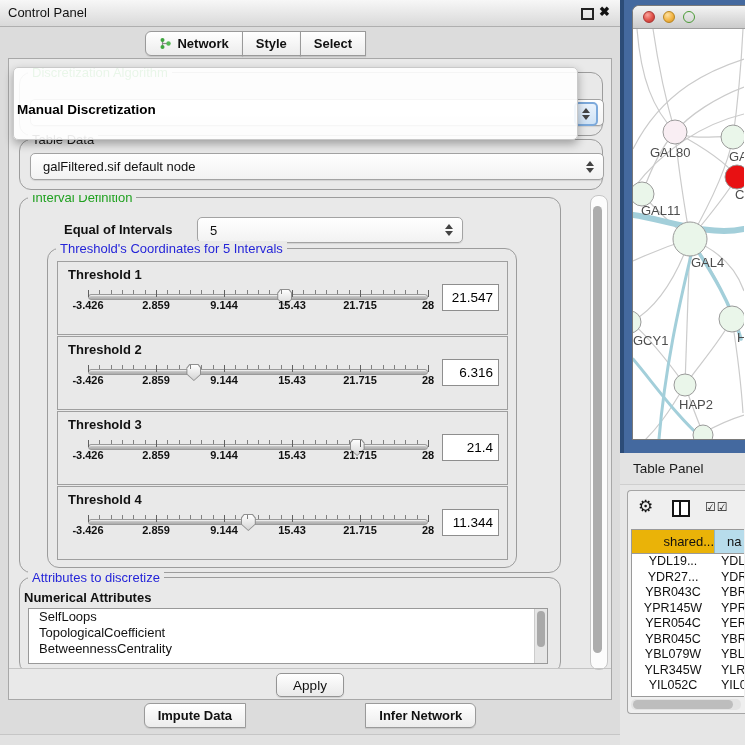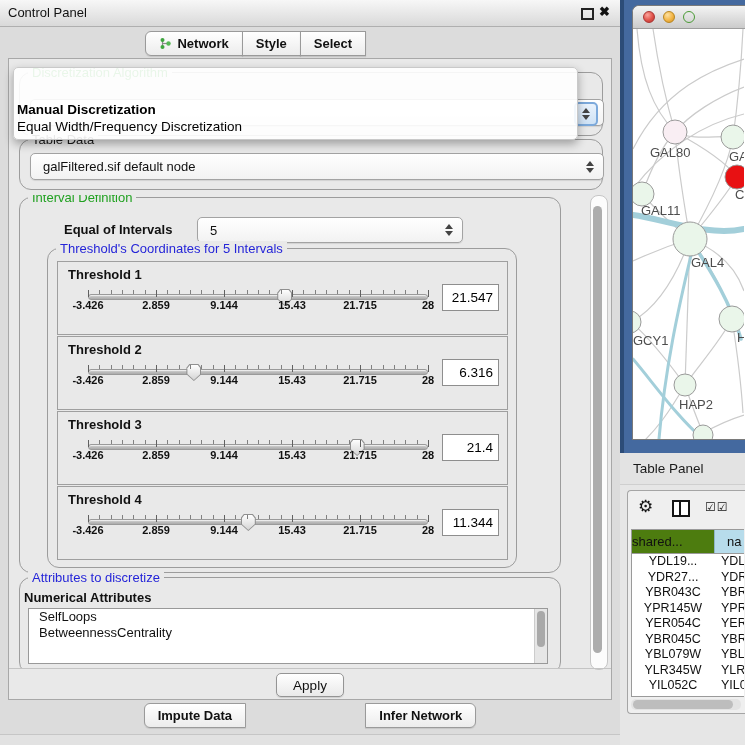--- a/index.html
+++ b/index.html
@@ -121,22 +121,22 @@
   #table-inner{position:absolute;left:7px;top:490px;width:118px;height:222px;background:#EFEFEF;
     border:1px solid #A5A5A5;border-right:none;border-radius:4px 0 0 4px;}
   #tp-toolbar{position:absolute;left:0;top:0;width:100%;height:36px;}
   #gear-btn{position:absolute;left:10px;top:6px;font-size:17px;color:#141414;line-height:20px;}
   #split-btn{position:absolute;left:44px;top:9px;width:14px;height:13px;border:2px solid #141414;background:#FFF;}
   #split-btn::after{content:"";position:absolute;left:5px;top:0;width:2px;height:13px;background:#141414;}
   #check-btns{position:absolute;left:77px;top:9px;font-size:12px;color:#141414;letter-spacing:1px;}
   #tp-table{position:absolute;left:3px;top:38px;width:113px;height:168px;background:#FFF;
     border:1px solid #9A9A9A;border-right:none;overflow:hidden;box-sizing:border-box;}
   .tp-header{display:flex;height:23px;border-bottom:1px solid #9A9A9A;}
-  .tp-header .c1{width:82px;background:#4d7c0f;border-right:1px solid #8FB6C8;font-size:13px;
-    text-align:left;line-height:23px;color:#111;overflow:hidden;white-space:nowrap;}
+  .tp-header .c1{width:82px;background:#eab308;border-right:1px solid #8FB6C8;font-size:13px;
+    text-align:right;line-height:23px;color:#111;overflow:hidden;white-space:nowrap;}
   .tp-header .c2{flex:1;background:#B7DCEB;font-size:13px;line-height:23px;color:#111;
     padding-left:12px;overflow:hidden;white-space:nowrap;}
   .tp-row{display:flex;height:15.5px;background:#FFF;}
   .tp-row .c1{width:82px;font-size:12.5px;text-align:center;color:#111;overflow:hidden;white-space:nowrap;border-right:1px solid #FFF;}
   .tp-row .c2{flex:1;font-size:12.5px;color:#111;padding-left:6px;overflow:hidden;white-space:nowrap;}
   #tp-hscroll{position:absolute;left:3px;top:208px;width:110px;height:11px;background:#E3E3E3;border-radius:5px;}
   #tp-hscroll .thumb{position:absolute;left:2px;top:1px;width:100px;height:9px;background:#BDBDBD;border-radius:5px;}
 </style>
 </head>
 <body>
@@ -180,21 +180,20 @@
       <div class="combo" style="left:10px;top:26px;width:560px;height:25px;">
         <span class="stepper-focused">
           <span class="tri-up"></span>
           <span class="tri-down"></span>
         </span>
       </div>
     </div>
 
     <div id="algo-popup">
       <div class="opt1">Manual Discretization</div>
-      <div class="opt2">Equal Width/Frequency Discretization</div>
     </div>
 
     <div class="groupbox" style="left:10px;top:80px;width:582px;height:49px;">
       <span class="gb-title gb-black">Table Data</span>
       <div class="combo" style="left:10px;top:13px;width:560px;height:25px;">
         <span>galFiltered.sif default node</span>
         <span class="stepper">
           <span class="tri-up"></span>
           <span class="tri-down"></span>
         </span>
@@ -416,20 +415,21 @@
               </div>
             </div>
         </div>
       </div>
 
       <div class="groupbox" style="left:6px;top:382px;width:540px;height:95px;">
         <span class="gb-title gb-blue">Attributes to discretize</span>
         <span style="position:absolute;left:4px;top:12px;font-size:13px;font-weight:bold;color:#111;">Numerical Attributes</span>
         <div id="attr-list">
           <div class="attr-item">SelfLoops</div>
+            <div class="attr-item">TopologicalCoefficient</div>
             <div class="attr-item">BetweennessCentrality</div>
             <div class="list-scroll">
             <div class="thumb"></div>
           </div>
         </div>
       </div>
     </div>
 
     <div id="main-vscroll">
       <div class="thumb"></div>

